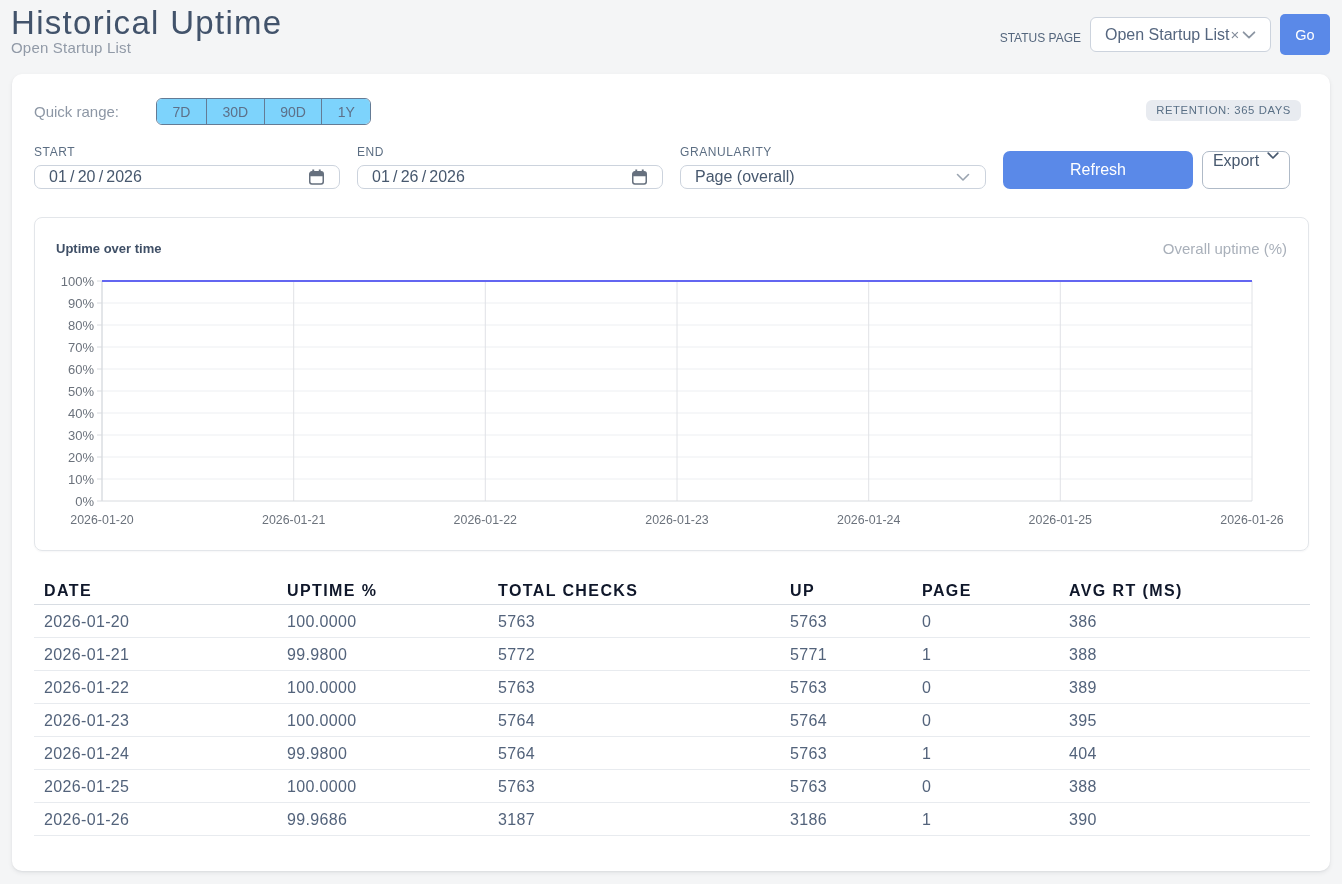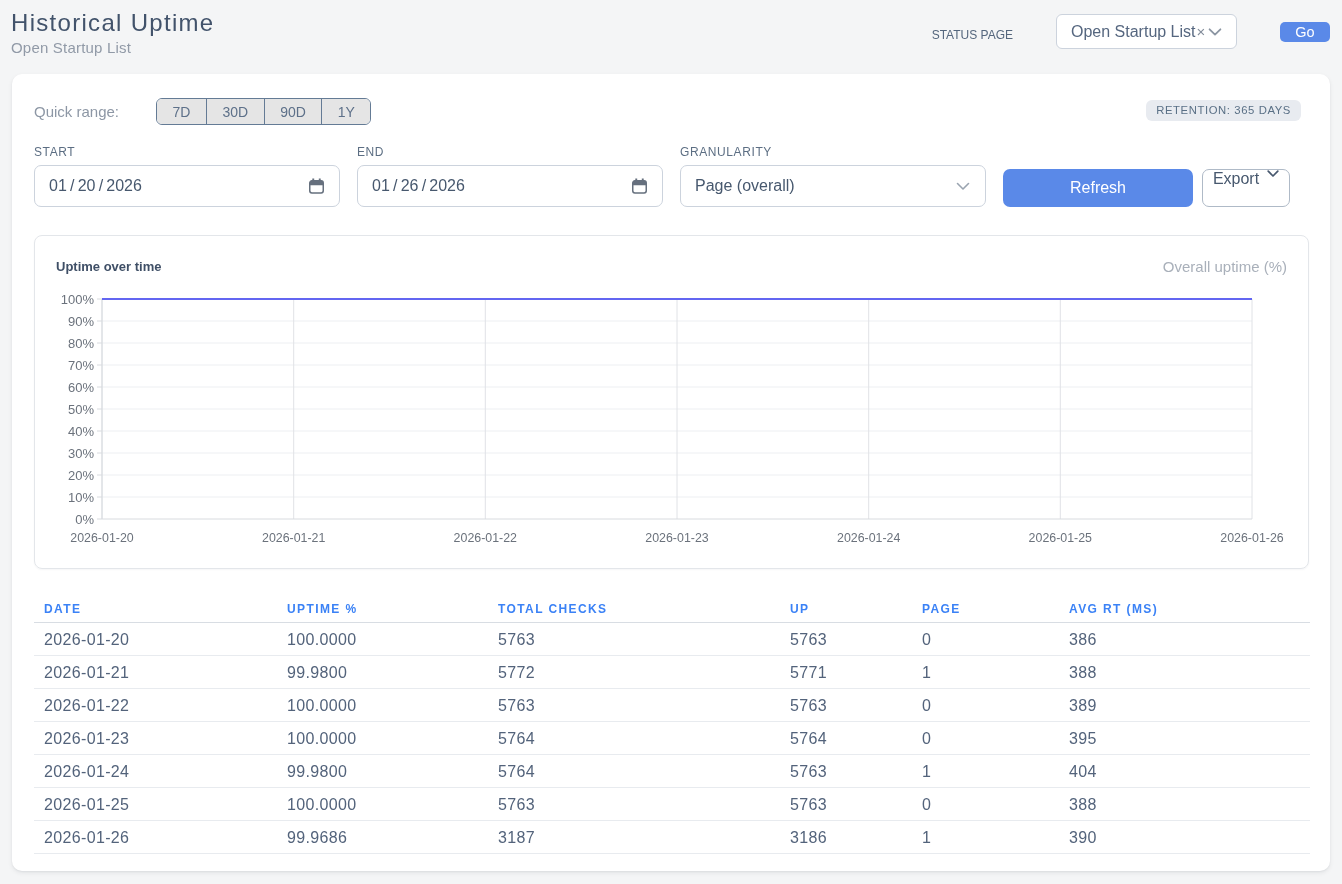--- a/index.html
+++ b/index.html
@@ -8,60 +8,60 @@
   background:#f4f5f6;
   font-family:"Liberation Sans", sans-serif;
   color:#47586e;
 }
 
 .header {
   display:flex; justify-content:space-between; align-items:flex-start;
   padding:8px 12px 0 11px;
   height:74px;
 }
-.title { font-size:24px; font-weight:400; color:#42536b; line-height:30px; letter-spacing:1.3px; }
+.title { font-size:33px; font-weight:400; color:#42536b; line-height:30px; letter-spacing:1.3px; }
 .subtitle { font-size:15px; color:#919aa7; margin-top:1px; letter-spacing:0.2px; }
-.hdr-right { display:flex; align-items:center; margin-top:6px;gap:34px; }
+.hdr-right { display:flex; align-items:center; margin-top:6px; }
 .sp-label { font-size:12px; color:#54667d; letter-spacing:0; margin-right:9px; margin-top:6px; }
 .sp-select {
   width:181px; height:35px; background:#fff; border:1px solid #ccd3dd; border-radius:6px;
   display:flex; align-items:center; padding:0 14px 0 14px; font-size:16px; color:#55667f; white-space:nowrap;
 }
 .sp-select .x { color:#828c9a; font-size:15px; margin-left:1px; }
 .sp-select svg { margin-left:8px; }
 .go {
-  width:50px; height:20px; margin-left:9px; background:#5a89e8; border:none; border-radius:5px;
+  width:50px; height:41px; margin-left:9px; background:#5a89e8; border:none; border-radius:5px;
   color:#fff; font-size:14.5px; font-family:inherit; display:flex; align-items:center; justify-content:center;
 }
 
 .card {
   margin:0 12px; background:#fff; border-radius:10px;
   box-shadow:0 2px 5px rgba(16,24,40,0.07), 0 1px 2px rgba(16,24,40,0.05);
   padding:24px 21px 22px 22px;
   height:797px;
 }
 .row1 { display:flex; justify-content:space-between; align-items:center; height:27px; }
 .qr { display:flex; align-items:center;gap:28px; }
 .qr-label { font-size:15px; color:#8d97a5; margin-right:9px; }
 .btngroup { display:flex; border:1.5px solid #647b95; border-radius:6px; overflow:hidden; height:27px; }
 .btngroup button {
-  background:#e5e5e5; border:none; border-left:1.5px solid #647b95; color:#5d7089;
+  background:#7dd3fc; border:none; border-left:1.5px solid #647b95; color:#5d7089;
   font-size:14px; font-family:inherit; padding:0 15.5px; height:100%;
 }
 .btngroup button:first-child { border-left:none; }
 .badge {
   background:#e8ebf0; color:#5a7086; font-size:11.3px; letter-spacing:0.6px;
   padding:0 10px; height:21px; line-height:21px; border-radius:6px; margin-right:8px; margin-top:-2px;
 }
 
 .form-row { display:flex; margin-top:20px; align-items:flex-end; }
 .field { width:306px; margin-right:17px; }
 .field label { display:block; font-size:12px; color:#5c6e83; letter-spacing:0.6px; line-height:14px; margin-bottom:6px; }
 .input {
-  height:42px; border:1px solid #ccd3dd; border-radius:7px; background:#fff;
+  height:24px; border:1px solid #ccd3dd; border-radius:7px; background:#fff;
   display:flex; align-items:center; padding:0 15px 0 14px; font-size:16px; color:#47586e;
 }
 .input .flex { flex:1; }
 .refresh {
   width:190px; height:38px; background:#5a89e8; border:none; border-radius:7px; color:#fff;
   font-size:16px; font-family:inherit; margin-right:9px;
 }
 .export {
   width:88px; height:38px; background:#fff; border:1px solid #afbac7; border-radius:7px;
   color:#47586e; font-size:16px; font-family:inherit;
@@ -73,21 +73,21 @@
   margin-top:28px; border:1px solid #e3e6ea; border-radius:8px; height:334px;
   position:relative; padding:22px 21px 0 21px;
   box-shadow:0 1px 2px rgba(16,24,40,0.04);
 }
 .chart-head { display:flex; justify-content:space-between; align-items:center; }
 .chart-title { font-size:13px; font-weight:bold; color:#3f4f66; }
 .chart-right { font-size:15px; color:#a9b0ba; }
 .chart-svg { position:absolute; left:0; top:47px; }
 
 table { margin-top:33px; width:1276px; border-collapse:collapse; table-layout:fixed; }
-th { font-size:12px; font-weight:bold; color:#3b82f6; letter-spacing:1.4px; text-align:left;
+th { font-size:16px; font-weight:bold; color:#0f172a; letter-spacing:1.4px; text-align:left;
   line-height:14px; padding:0 0 6px 10px; border-bottom:1px solid #d8dde3; }
 td { font-size:16px; color:#53637b; letter-spacing:0.35px; padding:2px 0 0 10px; height:33px; border-bottom:1px solid #e8ebef; }
 </style>
 </head>
 <body>
 <div class="header">
   <div>
     <div class="title">Historical Uptime</div>
     <div class="subtitle">Open Startup List</div>
   </div>

